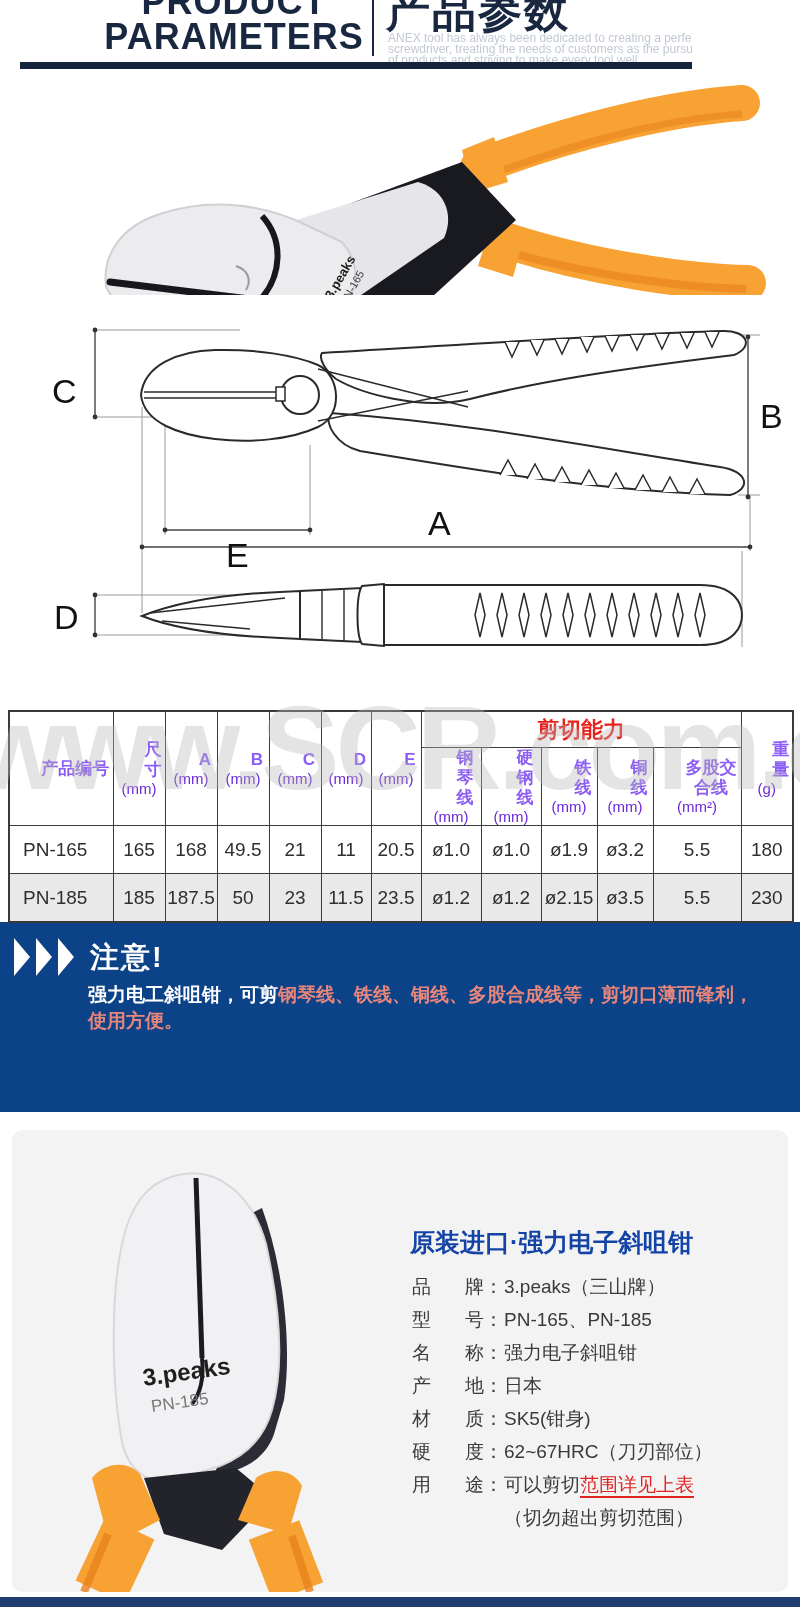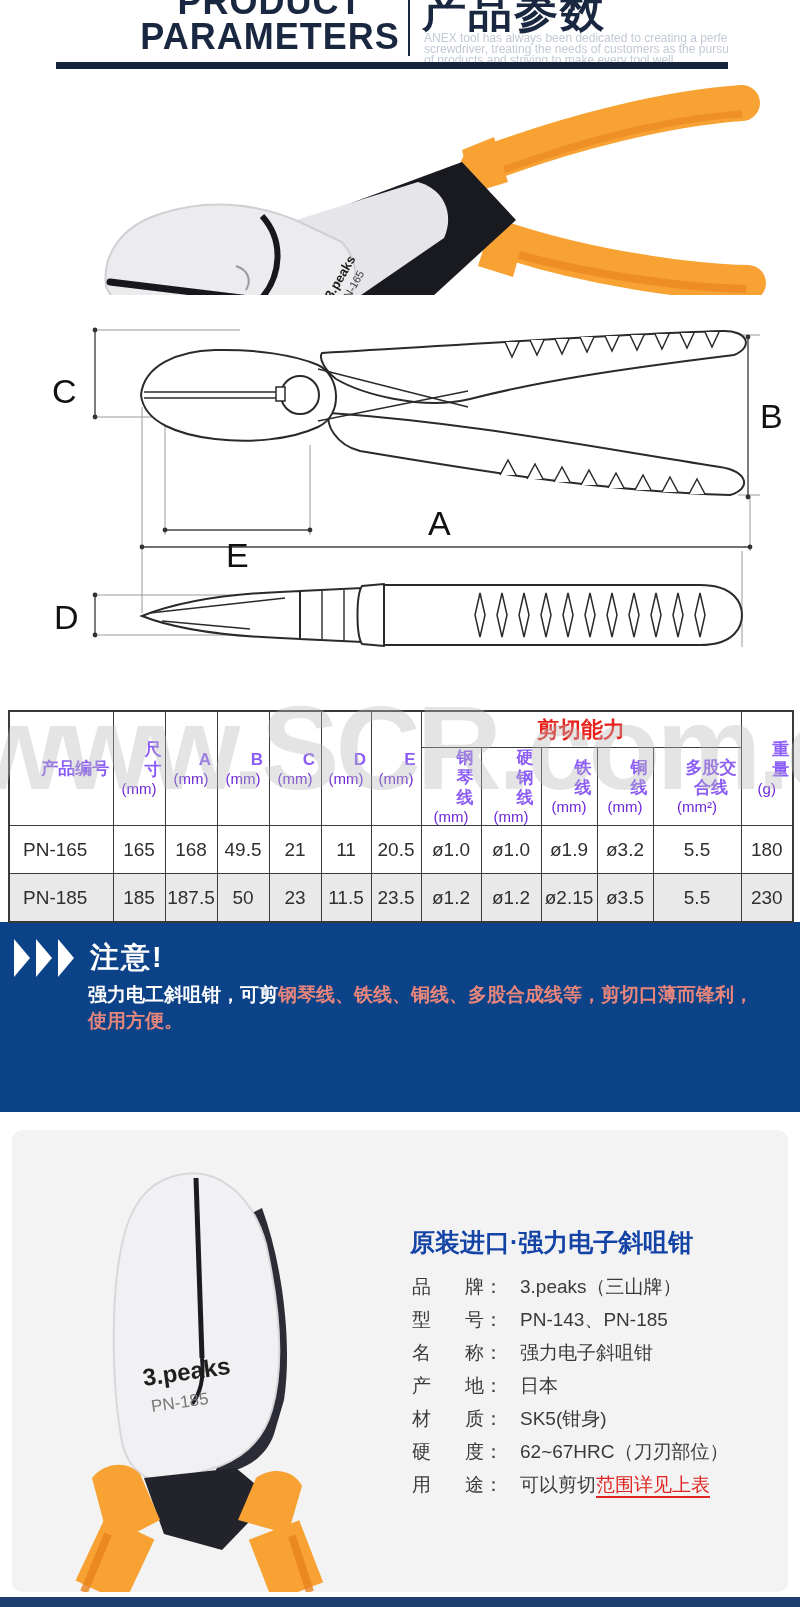--- a/index.html
+++ b/index.html
@@ -1,20 +1,20 @@
 <!DOCTYPE html>
 <html><head>
 <meta charset="utf-8">
 <style>
   html,body{margin:0;padding:0;background:#ffffff;}
   .page{position:relative;width:800px;height:1607px;background:#ffffff;overflow:hidden;
         font-family:"Liberation Sans",sans-serif;color:#222;}
 
   
-  .header{position:absolute;left:0;top:0;width:692px;height:70px;overflow:hidden;background:#fff;margin-left:36px;}
+  .header{position:absolute;left:0;top:0;width:692px;height:70px;overflow:hidden;background:#fff;}
   .hdr-en{position:absolute;left:100px;top:-16px;width:268px;text-align:center;
           font-size:36px;line-height:35px;font-weight:bold;color:#1a2740;letter-spacing:1px;}
   .hdr-divider{position:absolute;left:372px;top:0;width:2px;height:56px;background:#1a2740;}
   .hdr-cn{position:absolute;left:386px;top:-18px;font-size:44px;font-weight:bold;color:#1a2740;letter-spacing:2px;}
   .hdr-tagline{position:absolute;left:388px;top:33px;width:320px;font-size:12px;line-height:11px;color:#c2c9d4;}
   .hdr-bar{position:absolute;left:20px;top:62px;width:765px;height:7px;background:#16243c;}
 
   
   .hero{position:absolute;left:0;top:70px;width:800px;height:225px;}
   .diagrams{position:absolute;left:0;top:295px;width:800px;height:385px;}
@@ -30,39 +30,39 @@
   .th-name{display:block;font-size:17px;font-weight:600;color:#8b5cf6;line-height:20px;margin-left:28px;}
   .th-unit{display:block;font-size:15px;font-weight:400;color:#6d28d9;line-height:17px;}
   .th-cut{font-size:22px;font-weight:700;color:#e8211d;height:35px;}
   tr.subhdr th{height:48px;}
   tr.datarow td{height:47px;font-size:19px;color:#2f2f2f;}
   tr.datarow td.model{text-align:left;padding-left:13px;}
   tr.alt{background:#e9e9e9;}
 
   
   .notice{position:absolute;left:0;top:922px;width:800px;height:190px;background:#0c4287;}
-  .notice-head{display:flex;align-items:center;padding:16px 0 0 14px;}
+  .notice-head{display:flex;padding:16px 0 0 14px;}
   .tri{width:0;height:0;border-left:16px solid #fff;border-top:19px solid transparent;
        border-bottom:19px solid transparent;margin-right:6px;}
   .notice-title{font-size:29px;font-weight:bold;color:#fff;margin-left:10px;letter-spacing:2px;}
   .notice-body{margin:8px 46px 0 52px;font-size:20px;font-weight:700;line-height:36px;color:#fff;}
   .notice-body .red{color:#d8453a;}
   .notice-line2{margin:4px 30px 0 88px;font-size:19px;font-weight:700;color:#fff;}
   .notice-line2 .salmon{color:#e8867c;}
 
   
   .product-box{position:absolute;left:12px;top:1130px;width:776px;height:462px;background:#f3f3f4;
                border-radius:10px;overflow:hidden;}
   .pphoto{position:absolute;left:14px;top:18px;width:360px;height:444px;}
   .info-title{position:absolute;left:398px;top:96px;width:370px;font-size:25px;font-weight:800;color:#1443a6;}
   .specs{position:absolute;left:400px;top:144px;width:370px;}
   .spec-row{display:flex;align-items:baseline;height:33px;font-size:19px;color:#3a3a3a;}
   .spec-label{width:72px;display:flex;justify-content:space-between;}
   .spec-colon{width:20px;}
-  .spec-value{margin-left:16px;white-space:nowrap;}
+  .spec-value{white-space:nowrap;}
   .red-u{color:#e0241f;border-bottom:2px solid #e0241f;padding-bottom:1px;}
 
   .footer-bar{position:absolute;left:0;top:1597px;width:800px;height:10px;background:#1d3e6f;}
 </style>
 </head>
 <body>
 
 <div class="page">
 
   <div class="header">
@@ -360,21 +360,21 @@
           </div>
         <div class="spec-colon">：</div>
         <div class="spec-value">3.peaks（三山牌）</div>
       </div>
       <div class="spec-row">
         <div class="spec-label">
             <span>型</span>
             <span>号</span>
           </div>
         <div class="spec-colon">：</div>
-        <div class="spec-value">PN-143、PN-185</div>
+        <div class="spec-value">PN-165、PN-185</div>
       </div>
       <div class="spec-row">
         <div class="spec-label">
             <span>名</span>
             <span>称</span>
           </div>
         <div class="spec-colon">：</div>
         <div class="spec-value">强力电子斜咀钳</div>
       </div>
       <div class="spec-row">
@@ -402,18 +402,23 @@
         <div class="spec-value">62~67HRC（刀刃部位）</div>
       </div>
       <div class="spec-row">
         <div class="spec-label">
             <span>用</span>
             <span>途</span>
           </div>
         <div class="spec-colon">：</div>
         <div class="spec-value"><span>可以剪切</span><span class="red-u">范围详见上表</span></div>
       </div>
+      <div class="spec-row">
+        <div class="spec-label"></div>
+        <div class="spec-colon"></div>
+        <div class="spec-value">（切勿超出剪切范围）</div>
+      </div>
     </div>
   </div>
 
   <div class="footer-bar"></div>
 
 </div>
 
 </body></html>

